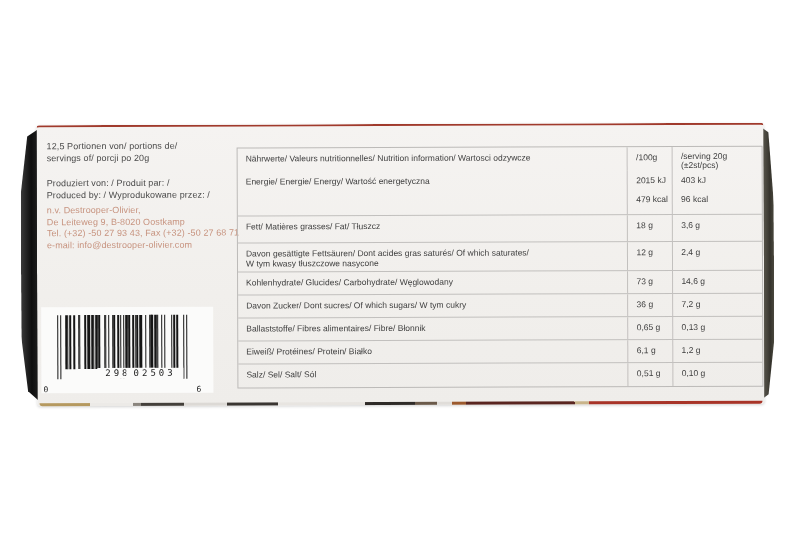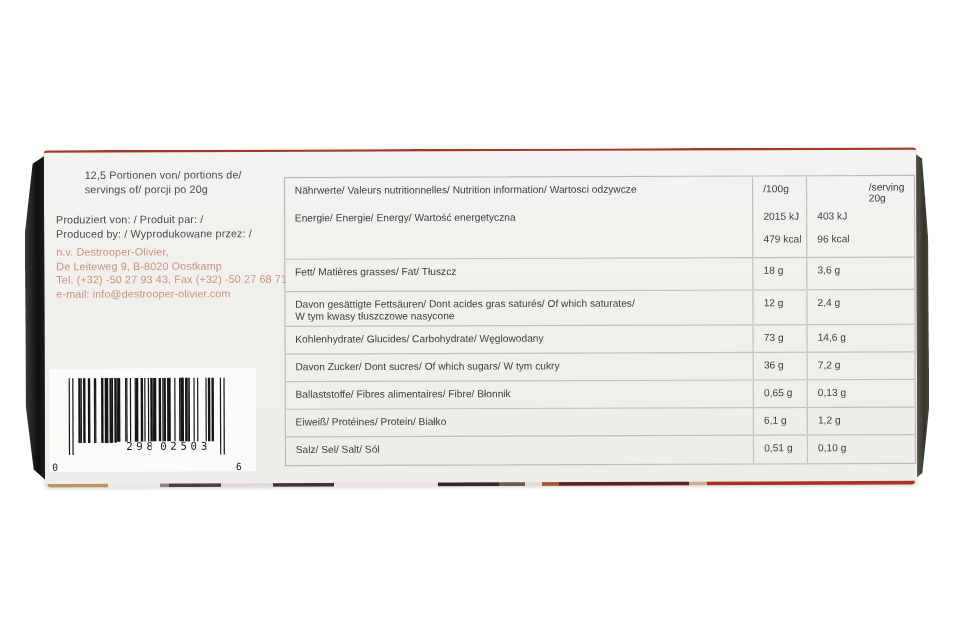--- a/index.html
+++ b/index.html
@@ -28,21 +28,21 @@
   }
   .bottom-strip{
     position:absolute;left:2px;right:2px;bottom:0;height:3px;border-radius:0 0 3px 3px;
     background:linear-gradient(90deg,
       #b5995f 0 7%, #eceae7 7% 13%, #8a857e 13% 14%, #44403b 14% 20%,
       #dcd9d5 20% 26%, #3a3632 26% 33%, #e8e5e1 33% 45%, #2f2b28 45% 52%,
       #6b5a4a 52% 55%, #e0ddd9 55% 57%, #9c5a2e 57% 59%, #5a2520 59% 74%,
       #c9b48a 74% 76%, #a83428 76% 100%);
   }
   .txtblock{position:absolute;left:10px;font-size:9px;line-height:12px;color:#4a4a4a;letter-spacing:.1px;}
-  .tb-portions{top:13px;margin-left:24px;}
+  .tb-portions{top:13px;}
   .tb-produced{top:50px;}
   .tb-manu{top:78px;line-height:11.5px;color:#c7937f;}
   
   .bc-area{position:absolute;left:4px;top:180px;width:172px;height:86px;background:#fbfbfa;}
   .bc-bars{position:absolute;left:16px;top:8px;width:130px;height:64px;}
   .bar{position:absolute;top:0;width:1.15%;background:#161616;z-index:1;}
   .bc-numgrp{
     position:absolute;bottom:0;height:11px;background:#fbfbfa;z-index:2;
     text-align:center;font-family:"DejaVu Sans Mono",monospace;
     font-size:9px;line-height:11px;letter-spacing:3px;color:#222;
@@ -61,21 +61,21 @@
     border:1px solid #bcbab8;box-sizing:border-box;background:transparent;
     font-size:8.5px;line-height:10px;color:#3e3e3e;
   }
   .trow{display:flex;border-top:1px solid #c2c0be;box-sizing:border-box;}
   .trow:first-child{border-top:none;}
   .tcell{box-sizing:border-box;padding:5px 6px 3px 8px;overflow:hidden;}
   .tdesc{width:391px;}
   .tval{width:45px;border-left:1px solid #c2c0be;}
   .tval:last-child{width:90px;}
   .vline{margin-bottom:9px;white-space:nowrap;}
-  .hsub{line-height:9px;margin-left:43px;}
+  .hsub{line-height:9px;}
   .thead{height:23px;}
 </style>
 </head>
 <body>
 
 <div class="box">
   <div class="side-left"></div>
   <div class="side-right"></div>
 
   <div class="face">

